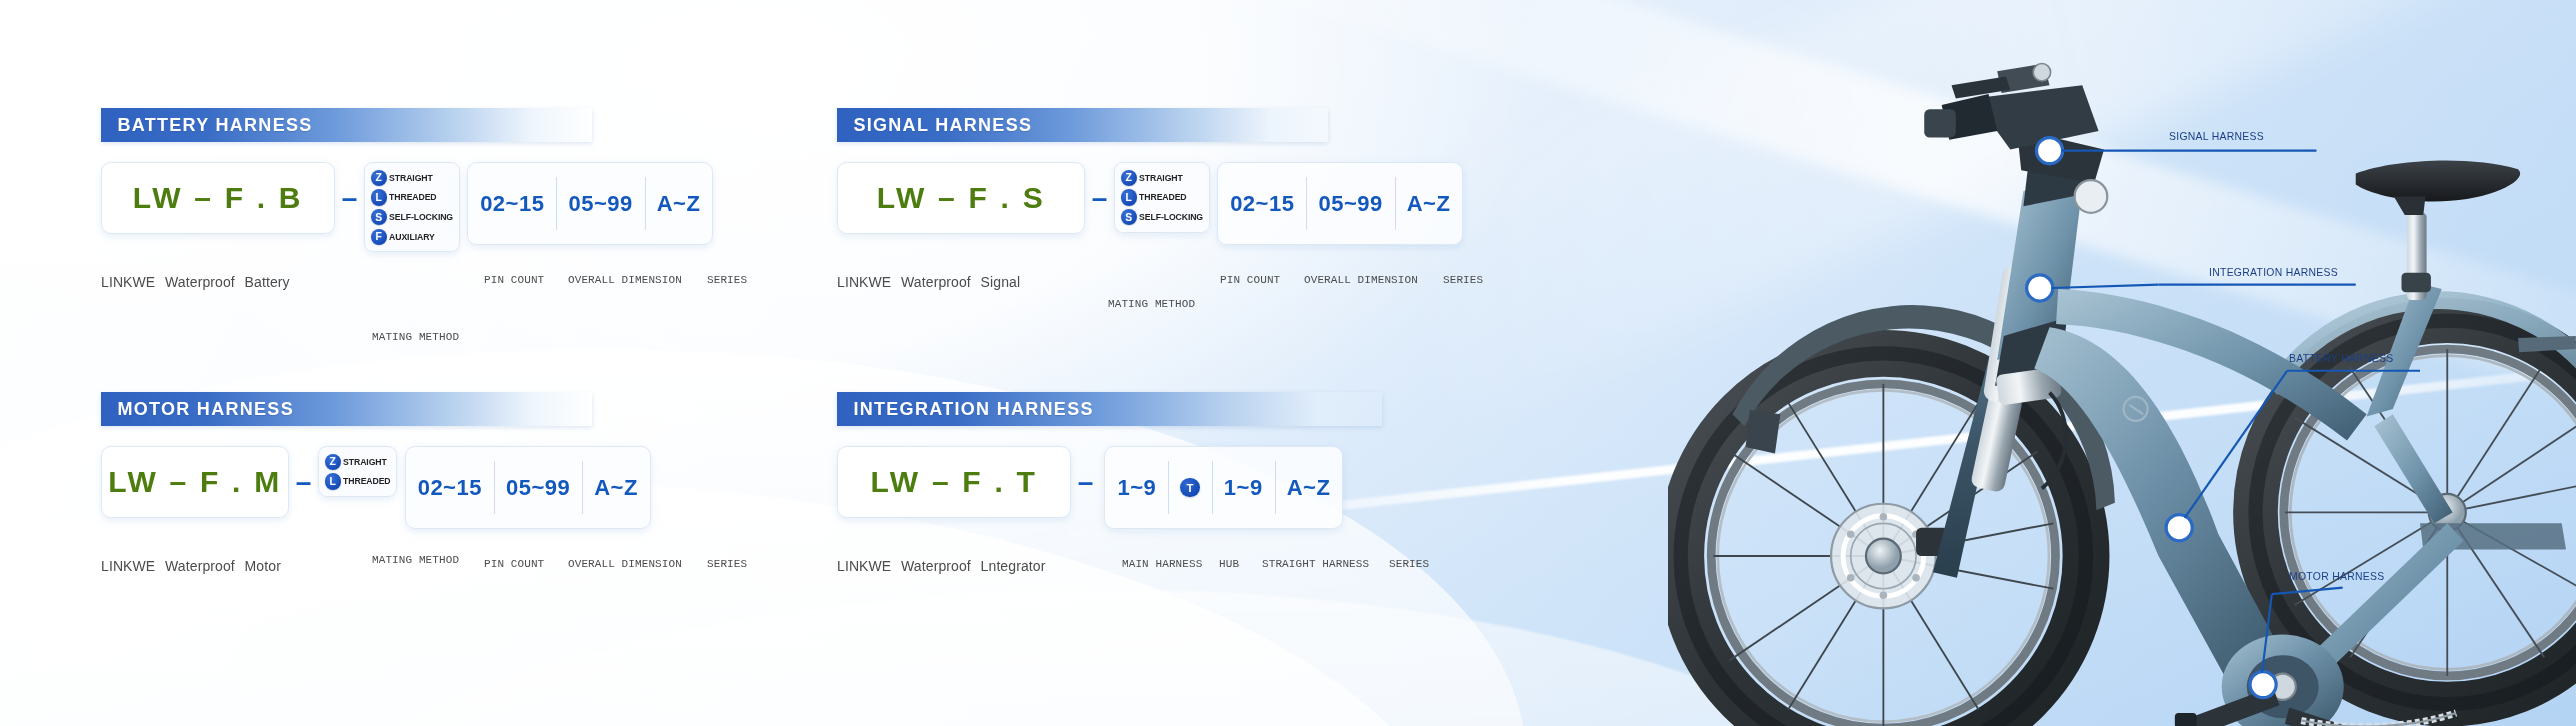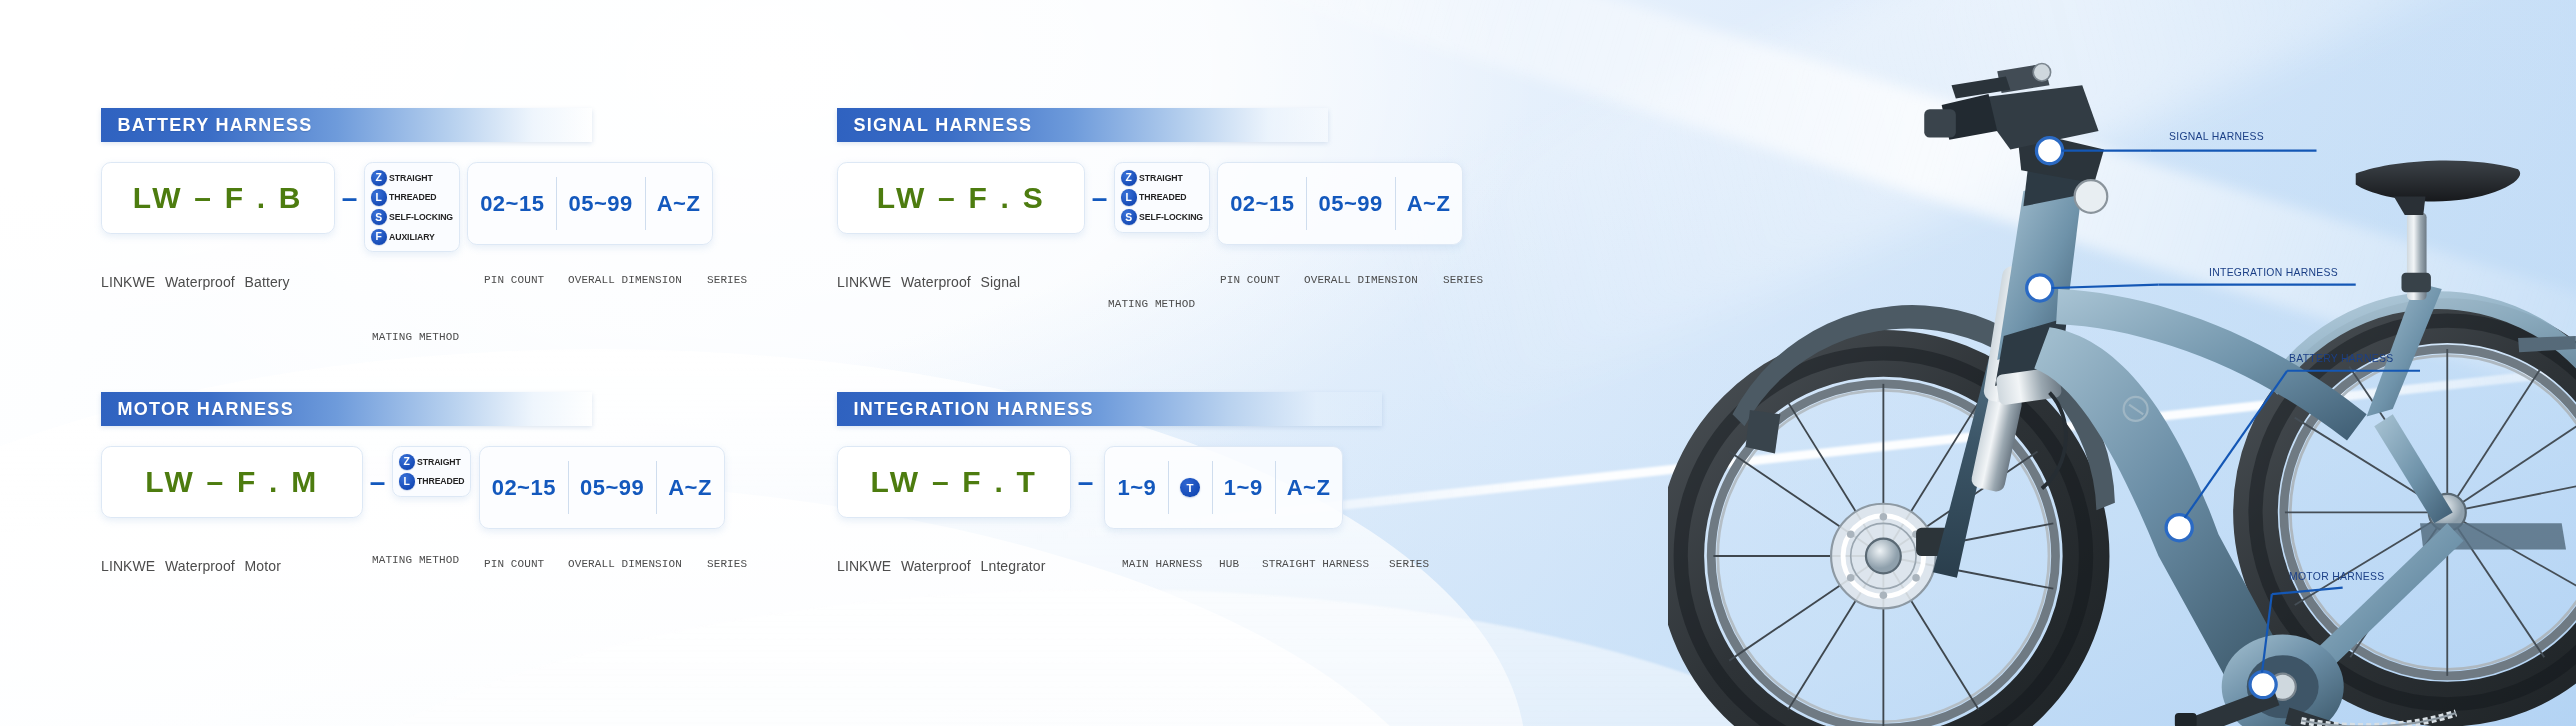--- a/index.html
+++ b/index.html
@@ -479,21 +479,21 @@
   <div class="caption small" style="left:383px; top:166px;">PIN COUNT</div>
   <div class="caption small" style="left:467px; top:166px;">OVERALL DIMENSION</div>
   <div class="caption small" style="left:606px; top:166px;">SERIES</div>
 </div>
 
 <div class="section" id="sec-motor" style="left:101px; top:392px;">
   <div class="sec-header" style="width:491px;">
     <span class="sec-header-title">MOTOR HARNESS</span>
   </div>
   <div class="sec-body">
-    <div class="codebox" style="width:262px;">
+    <div class="codebox" style="width:188px;">
       <span class="code-main">LW – F . M</span>
     </div>
     <div class="dash">–</div>
     <div class="mating-card">
       <div class="mate-row">
         <span class="mate-badge">Z</span>
         <span class="mate-label">STRAIGHT</span>
       </div>
       <div class="mate-row">
         <span class="mate-badge">L</span>

